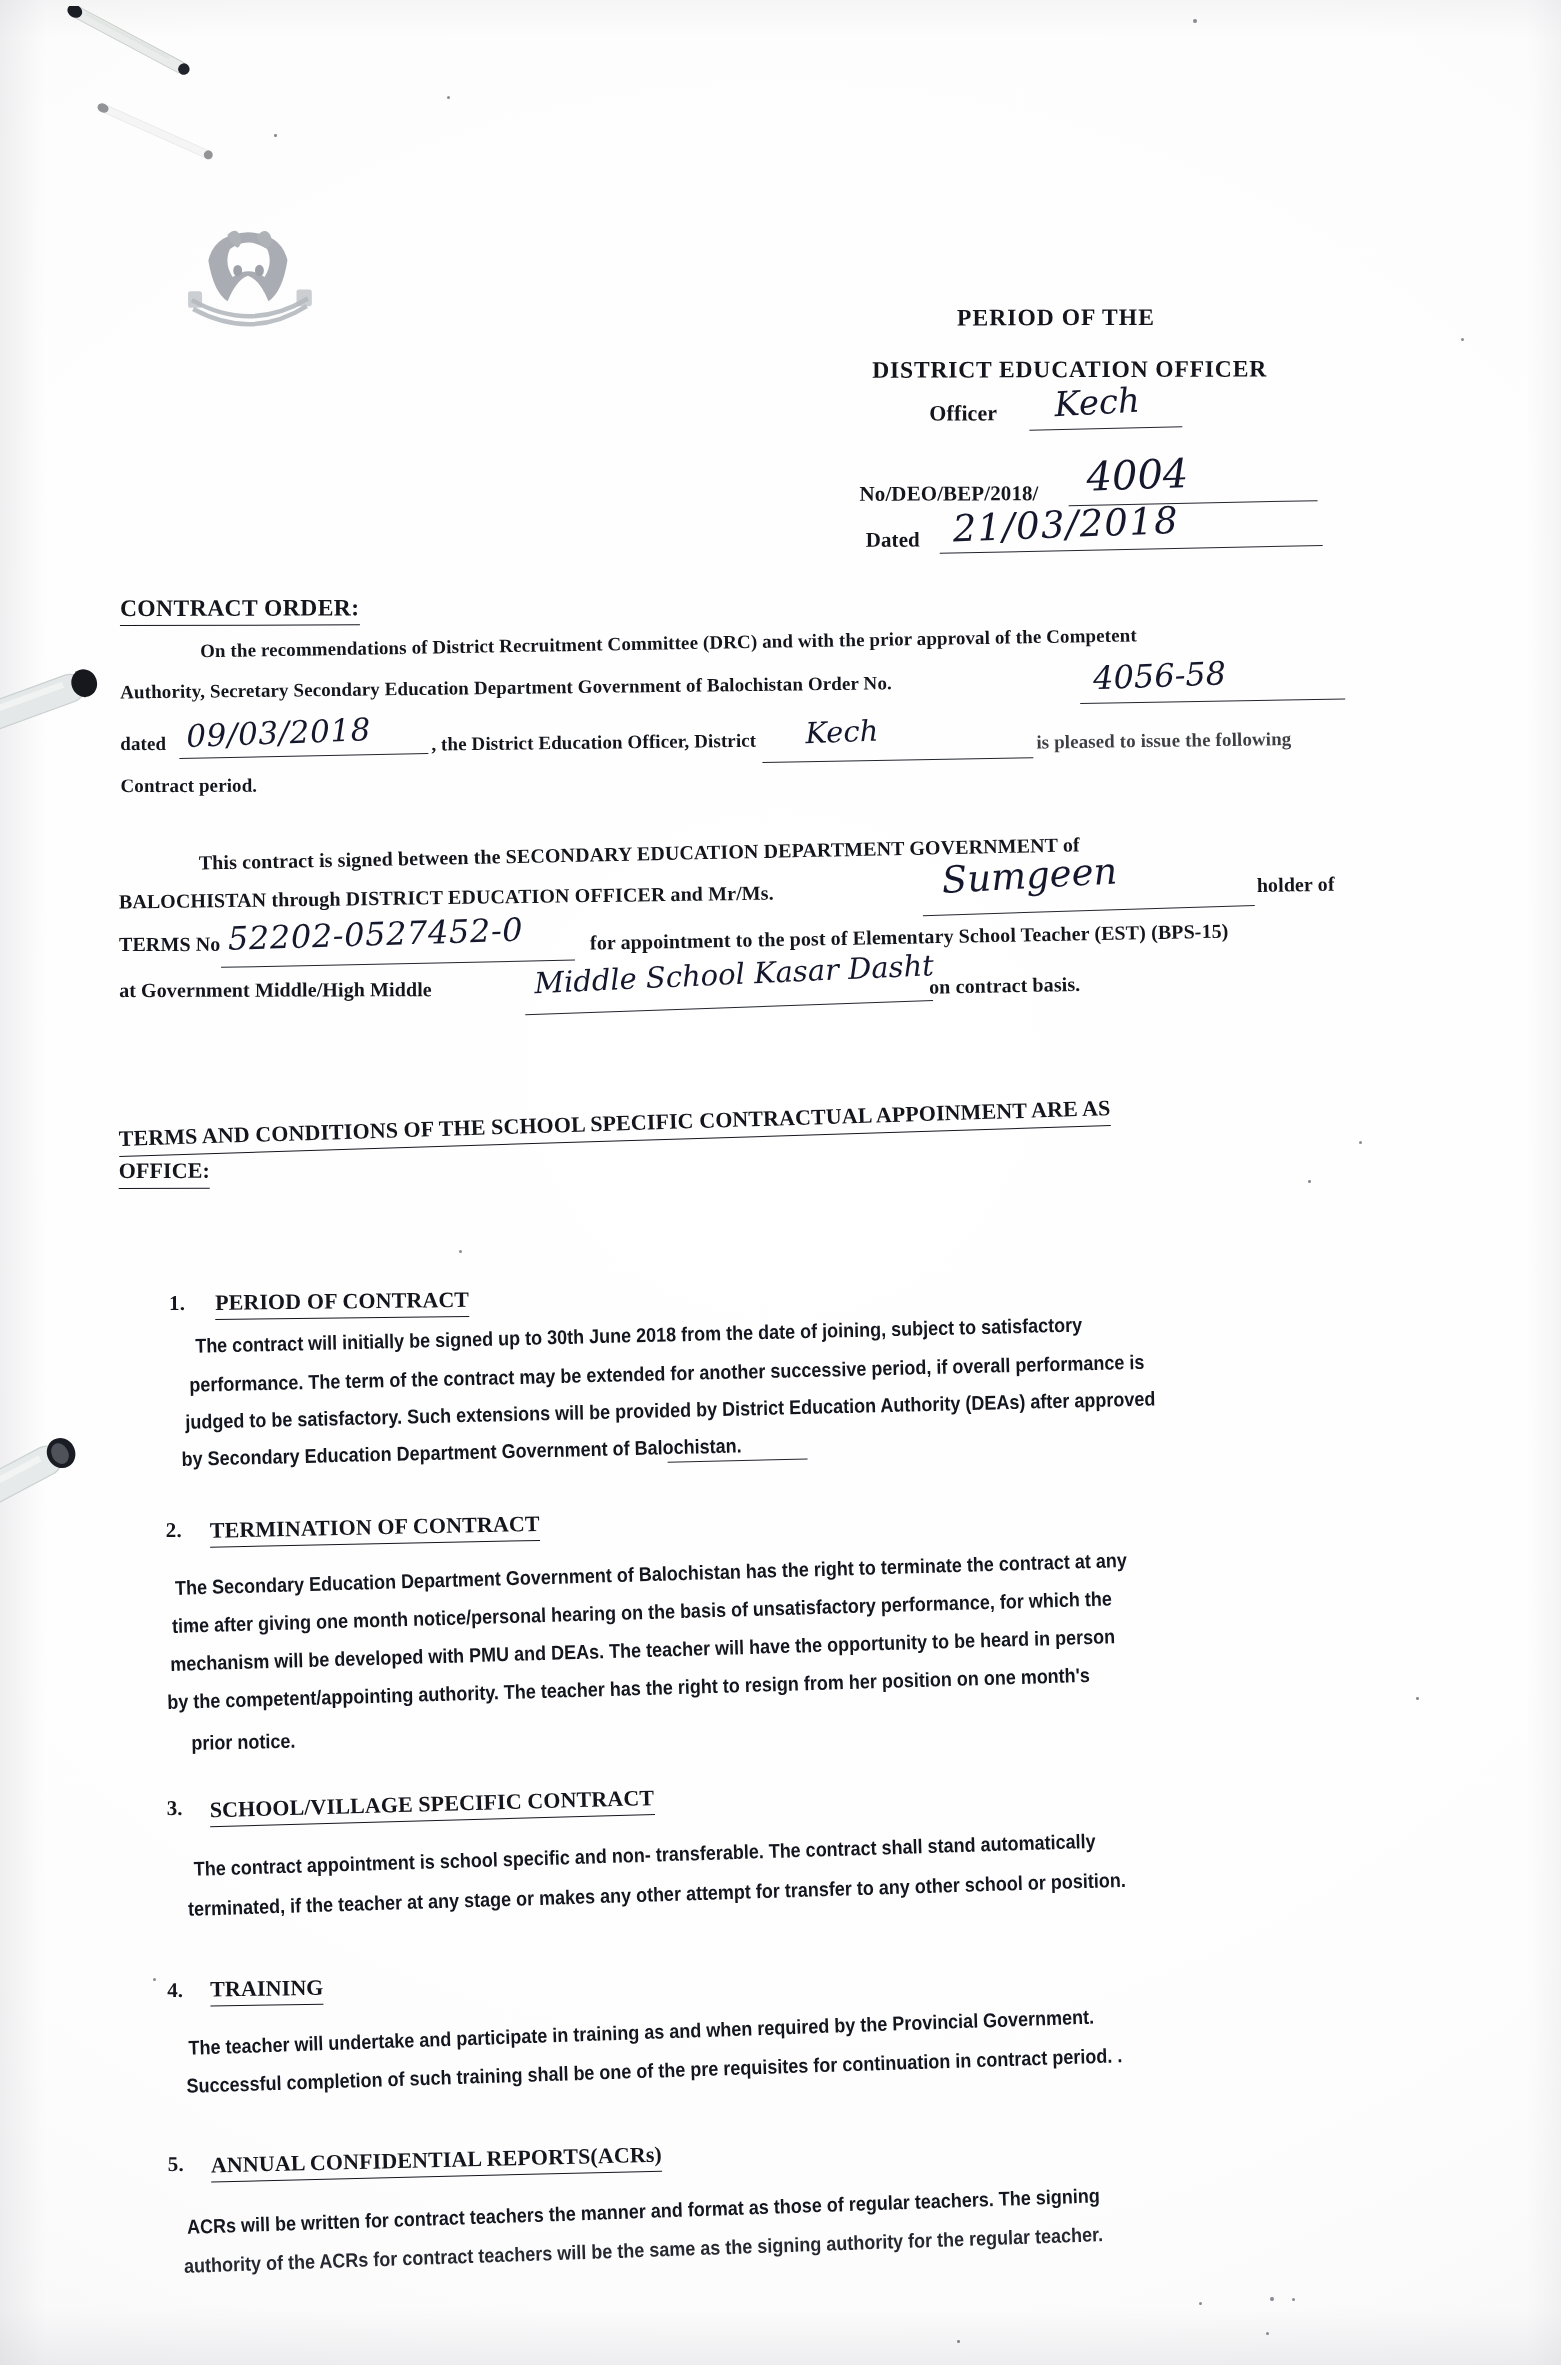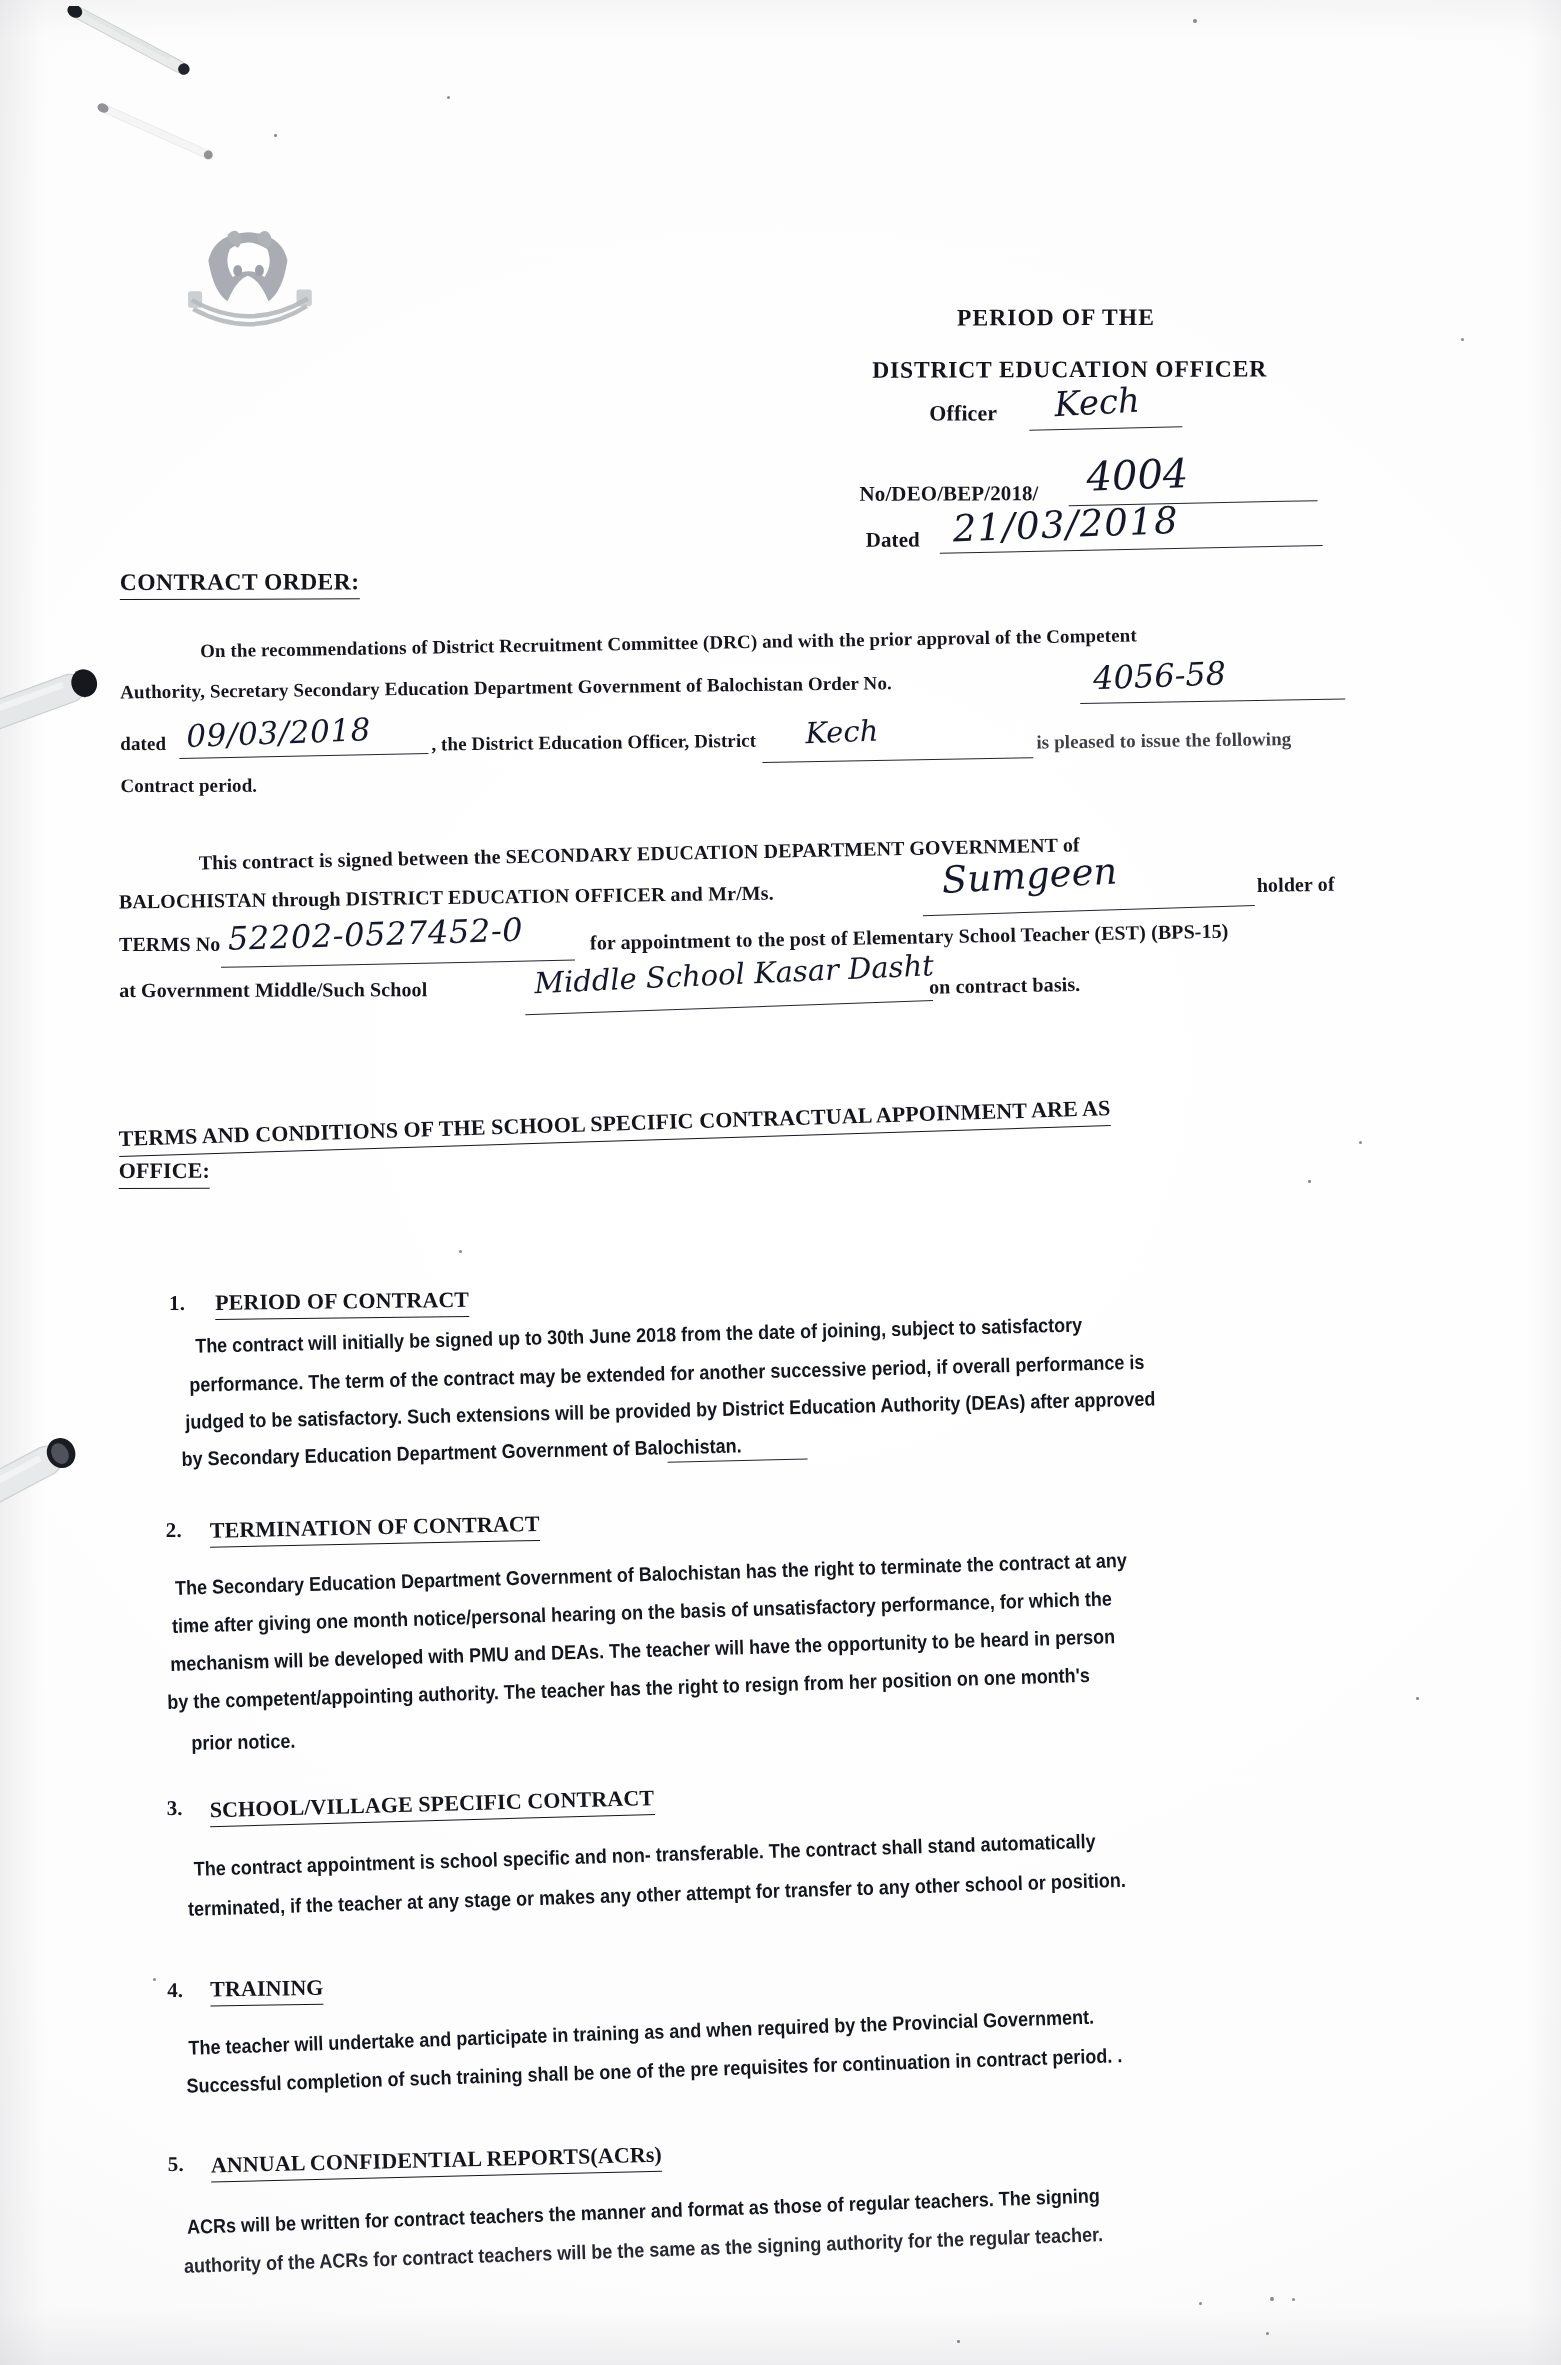--- a/index.html
+++ b/index.html
@@ -151,21 +151,21 @@
   <div class="rule" style="left:1028px; top:429px; width:153px; transform:rotate(-1.2deg);"></div>
 
   <div class="blk form-txt" style="left:858px; top:482px; font-size:21px;">No/DEO/BEP/2018/</div>
   <div class="blk hw" style="left:1085px; top:453px; font-size:40px; transform:rotate(-2deg);">4004</div>
   <div class="rule" style="left:1067px; top:504px; width:249px; transform:rotate(-1deg);"></div>
 
   <div class="blk form-txt" style="left:864px; top:528px; font-size:21px;">Dated</div>
   <div class="blk hw" style="left:951px; top:504px; font-size:37px; transform:rotate(-2deg); letter-spacing:1.3px;">21/03/2018</div>
   <div class="rule" style="left:938px; top:550px; width:383px; transform:rotate(-1deg);"></div>
 
-  <div class="blk form-txt ul" style="left:118px; top:567px; font-size:23.6px; letter-spacing:0.4px; padding-bottom:3.2px;">CONTRACT ORDER:</div>
+  <div class="blk form-txt ul" style="left:118px; top:593px; font-size:23.6px; letter-spacing:0.4px; padding-bottom:3.2px;">CONTRACT ORDER:</div>
 
   <div class="blk form-txt" style="left:198px; top:632px; font-size:19px; transform:rotate(-0.8deg); font-weight:600;">On the recommendations of District Recruitment Committee (DRC) and with the prior approval of the Competent</div>
 
   <div class="blk form-txt" style="left:118px; top:676px; font-size:19px; transform:rotate(-0.5deg); font-weight:600;">Authority, Secretary Secondary Education Department Government of Balochistan Order No.</div>
   <div class="blk hw" style="left:1091px; top:658px; font-size:32px; transform:rotate(-2deg);">4056-58</div>
   <div class="rule" style="left:1078px; top:702px; width:265px; height:1px; transform:rotate(-0.8deg);"></div>
 
   <div class="blk form-txt" style="left:118px; top:731px; font-size:19px; font-weight:600;">dated</div>
   <div class="blk hw" style="left:184px; top:713px; font-size:31px; transform:rotate(-2deg); letter-spacing:0.6px;">09/03/2018</div>
   <div class="rule" style="left:177px; top:754px; width:249px; height:1px; transform:rotate(-1deg);"></div>
@@ -181,21 +181,21 @@
   <div class="blk form-txt" style="left:116px; top:885px; font-size:20px; transform:rotate(-0.6deg);">BALOCHISTAN through DISTRICT EDUCATION OFFICER and Mr/Ms.</div>
   <div class="blk hw" style="left:939px; top:855px; font-size:37px; transform:rotate(-3deg);">Sumgeen</div>
   <div class="rule" style="left:920px; top:911px; width:332px; height:1.3px; transform:rotate(-1.6deg);"></div>
   <div class="blk form-txt" style="left:1254px; top:875px; font-size:20px; transform:rotate(-0.8deg);">holder of</div>
 
   <div class="blk form-txt" style="left:116px; top:931px; font-size:20px;">TERMS No</div>
   <div class="blk hw" style="left:225px; top:914px; font-size:32px; transform:rotate(-1.6deg); letter-spacing:0.6px;">52202-0527452-0</div>
   <div class="rule" style="left:218px; top:962px; width:354px; height:1.3px; transform:rotate(-1deg);"></div>
   <div class="blk form-txt" style="left:587px; top:926px; font-size:20px; transform:rotate(-0.9deg);">for appointment to the post of Elementary School Teacher (EST) (BPS-15)</div>
 
-  <div class="blk form-txt" style="left:116px; top:977px; font-size:20px;">at Government Middle/Such School</div>
+  <div class="blk form-txt" style="left:116px; top:977px; font-size:20px;">at Government Middle/High Middle</div>
   <div class="blk hw" style="left:531px; top:957px; font-size:29px; transform:rotate(-2.4deg);">Middle School Kasar Dasht</div>
   <div class="rule" style="left:522px; top:1007px; width:408px; height:1.3px; transform:rotate(-1.8deg);"></div>
   <div class="blk form-txt" style="left:926px; top:975px; font-size:20px; transform:rotate(-0.9deg);">on contract basis.</div>
 
   <div class="blk form-txt ul" style="left:115px; top:1110px; font-size:22px; transform:rotate(-1.6deg); padding-bottom:3.8px; letter-spacing:0.1px;">TERMS AND CONDITIONS OF THE SCHOOL SPECIFIC CONTRACTUAL APPOINMENT ARE AS</div>
   <div class="blk form-txt ul" style="left:115px; top:1156px; font-size:22px; padding-bottom:3.8px;">OFFICE:</div>
 
   <div class="blk form-txt" style="left:165px; top:1289px; font-size:21px;">1.</div>
   <div class="blk form-txt ul" style="left:211px; top:1287px; font-size:22px; padding-bottom:3.2px; transform:rotate(-0.5deg);">PERIOD OF CONTRACT</div>
 

